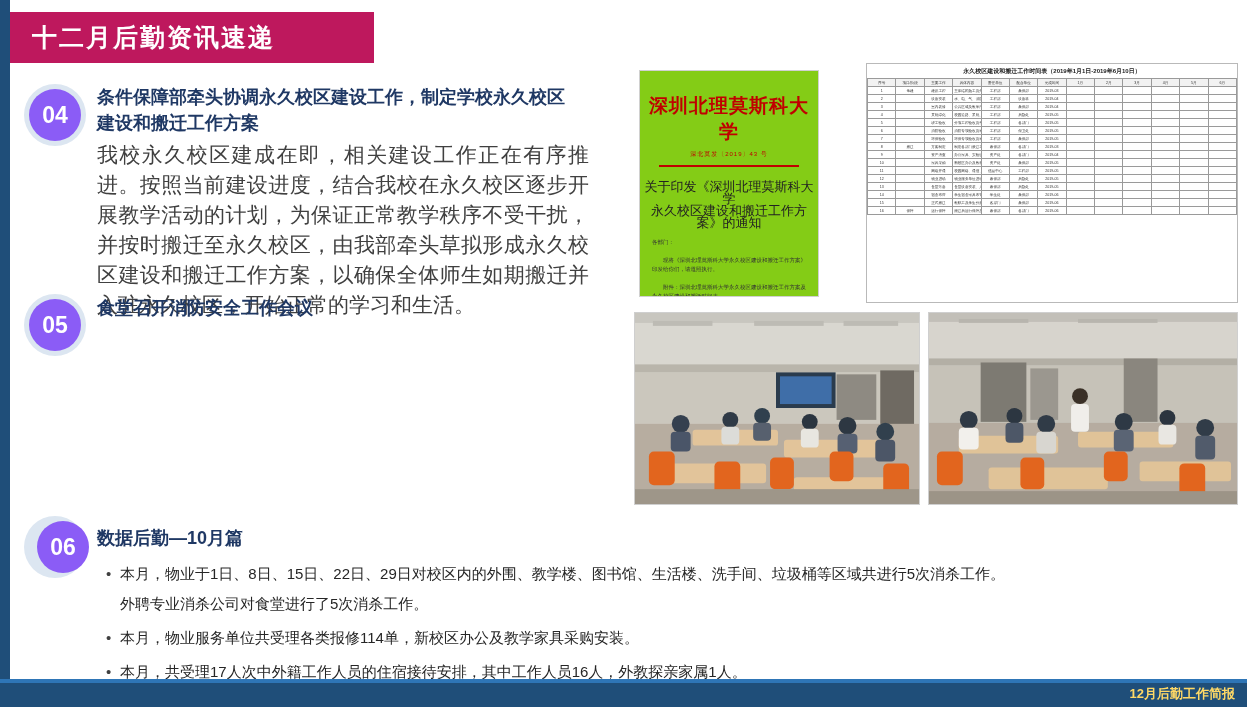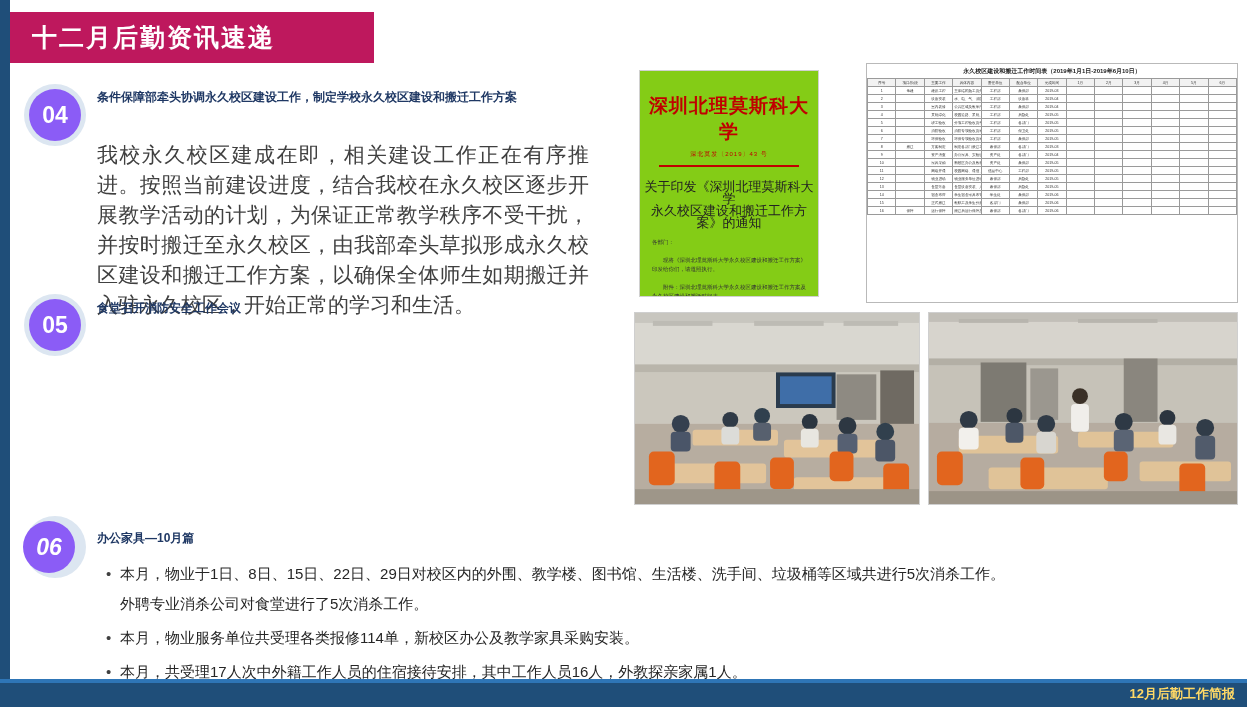--- a/index.html
+++ b/index.html
@@ -64,21 +64,21 @@
   }
   .num-ring {
     position: absolute;
     width: 62px;
     height: 62px;
     border-radius: 50%;
     background: #dce6f1;
   }
   .item-heading {
     position: absolute;
-    font-size: 12px;
+    font-size: 18px;
     font-weight: bold;
     color: #1f3864;
     line-height: 26px;
   }
   .item-body {
     position: absolute;
     font-size: 21px;
     color: #404040;
     line-height: 30px;
     text-align: justify;
@@ -246,22 +246,22 @@
   <div class="num-ring" style="left:24px; top:84px;"></div>
   <div class="num-circle" style="left:29px; top:89px;">04</div>
   <div class="item-heading" style="left:97px; top:84px; width:470px;">条件保障部牵头协调永久校区建设工作，制定学校永久校区建设和搬迁工作方案</div>
   <div class="item-body" style="left:97px; top:140px; width:492px;">我校永久校区建成在即，相关建设工作正在有序推进。按照当前建设进度，结合我校在永久校区逐步开展教学活动的计划，为保证正常教学秩序不受干扰，并按时搬迁至永久校区，由我部牵头草拟形成永久校区建设和搬迁工作方案，以确保全体师生如期搬迁并入驻永久校区，开始正常的学习和生活。</div>
 
   <div class="num-ring" style="left:24px; top:294px;"></div>
   <div class="num-circle" style="left:29px; top:299px;">05</div>
   <div class="item-heading" style="left:97px; top:295px; width:470px;">食堂召开消防安全工作会议</div>
 
   <div class="num-ring" style="left:24px; top:516px;"></div>
-  <div class="num-circle" style="left:23px; top:521px;font-style:italic;">06</div>
-  <div class="item-heading" style="left:97px; top:525px; width:470px;">办公家具—10月篇</div>
+  <div class="num-circle" style="left:37px; top:521px;">06</div>
+  <div class="item-heading" style="left:97px; top:525px; width:470px;">数据后勤—10月篇</div>
   <ul class="bullet-list" style="left:80px; top:551px; width:900px;">
     <li>本月，物业于1日、8日、15日、22日、29日对校区内的外围、教学楼、图书馆、生活楼、洗手间、垃圾桶等区域共进行5次消杀工作。外聘专业消杀公司对食堂进行了5次消杀工作。</li>
     <li>本月，物业服务单位共受理各类报修114单，新校区办公及教学家具采购安装。</li>
     <li>本月，共受理17人次中外籍工作人员的住宿接待安排，其中工作人员16人，外教探亲家属1人。</li>
   </ul>
 
   <div class="doc-img">
     <div class="doc-title">深圳北理莫斯科大学</div>
     <div class="doc-sub">深北莫发〔2019〕43 号</div>
     <div class="doc-rule"></div>

